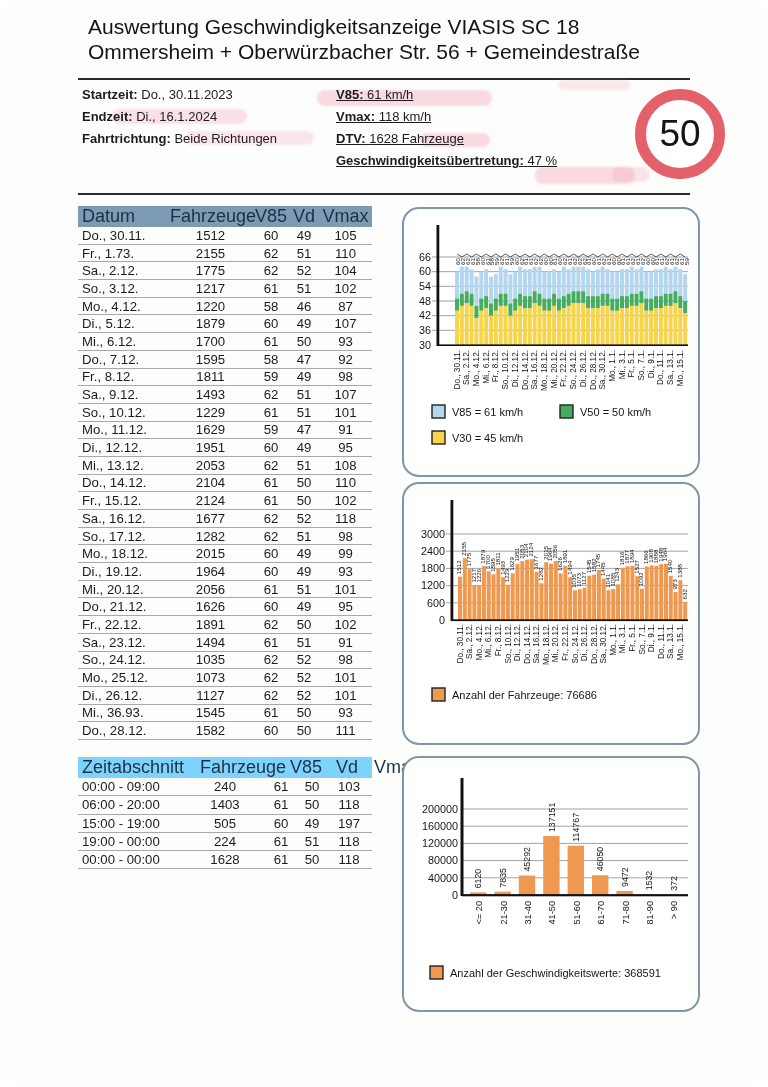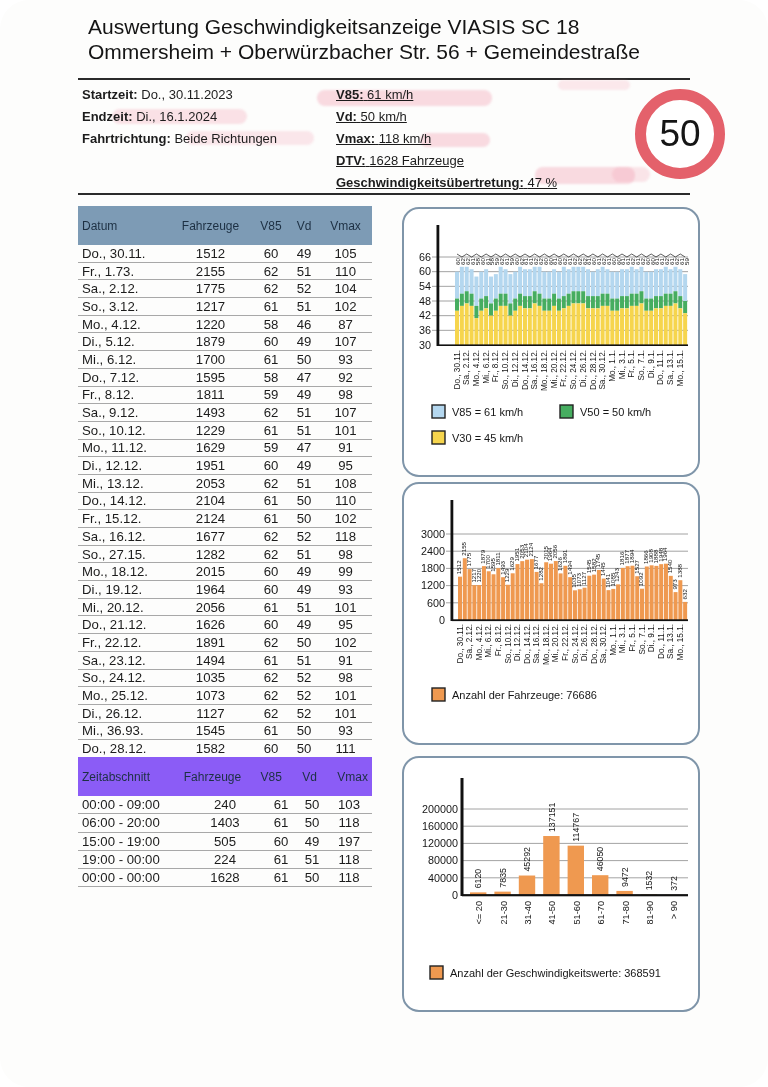--- a/index.html
+++ b/index.html
@@ -35,21 +35,21 @@
         border:11px solid #e4616b;border-radius:50%;background:#fff;
         display:flex;align-items:center;justify-content:center;}
   .sign span{font-size:37px;color:#151515;letter-spacing:0px;}
 
   
   .tbl{position:absolute;left:78px;width:294px;font-size:13.2px;}
   .t1{top:206px;}
   .t2{top:757px;}
   .trow{display:flex;align-items:center;border-bottom:1px solid #a8a8a8;height:16.7px;}
   .t2 .trow{height:17.3px;}
-  .trow.thead{height:39px;font-size:12px;border-bottom:none;justify-content:flex-end;}
+  .trow.thead{height:21px;font-size:18px;border-bottom:none;}
   .tc{box-sizing:border-box;padding:0 2px;white-space:nowrap;overflow:visible;}
   .t1 .c0{width:90px;padding-left:4px;}
   .t1 .c1{width:85px;text-align:center;}
   .t1 .c2{width:36px;text-align:center;}
   .t1 .c3{width:30px;text-align:center;}
   .t1 .c4{width:53px;text-align:center;}
   .t2 .c0{width:108px;padding-left:4px;}
   .t2 .c1{width:78px;text-align:center;}
   .t2 .c2{width:34px;text-align:center;}
   .t2 .c3{width:28px;text-align:center;}
@@ -97,24 +97,20 @@
       <span>Beide Richtungen</span>
     </div>
   </div>
 
   <div class="info-col info-right">
     <div class="info-row">
       <span class="b">V85:</span>
       <span>61 km/h</span>
     </div>
     <div class="info-row">
-      <span class="b">Vd:</span>
-      <span>50 km/h</span>
-    </div>
-    <div class="info-row">
       <span class="b">Vmax:</span>
       <span>118 km/h</span>
     </div>
     <div class="info-row">
       <span class="b">DTV:</span>
       <span>1628 Fahrzeuge</span>
     </div>
     <div class="info-row">
       <span class="b">Geschwindigkeitsübertretung:</span>
       <span>47 %</span>
@@ -248,21 +244,21 @@
         <div class="tc c4">102</div>
       </div>
       <div class="trow">
         <div class="tc c0">Sa., 16.12.</div>
         <div class="tc c1">1677</div>
         <div class="tc c2">62</div>
         <div class="tc c3">52</div>
         <div class="tc c4">118</div>
       </div>
       <div class="trow">
-        <div class="tc c0">So., 27.15.</div>
+        <div class="tc c0">So., 17.12.</div>
         <div class="tc c1">1282</div>
         <div class="tc c2">62</div>
         <div class="tc c3">51</div>
         <div class="tc c4">98</div>
       </div>
       <div class="trow">
         <div class="tc c0">Mo., 18.12.</div>
         <div class="tc c1">2015</div>
         <div class="tc c2">60</div>
         <div class="tc c3">49</div>
@@ -333,21 +329,21 @@
       </div>
       <div class="trow">
         <div class="tc c0">Do., 28.12.</div>
         <div class="tc c1">1582</div>
         <div class="tc c2">60</div>
         <div class="tc c3">50</div>
         <div class="tc c4">111</div>
       </div>
     </div>
   <div class="tbl t2">
-      <div class="trow thead" style="background: #8b5cf6; color: rgb(29, 48, 67); gap: 12px;">
+      <div class="trow thead" style="background: #7dd3fc; color: rgb(29, 48, 67); gap: 12px;">
         <div class="tc c0">Zeitabschnitt</div>
         <div class="tc c1">Fahrzeuge</div>
         <div class="tc c2">V85</div>
         <div class="tc c3">Vd</div>
         <div class="tc c4">Vmax</div>
       </div>
       <div class="trow">
         <div class="tc c0">00:00 - 09:00</div>
         <div class="tc c1">240</div>
         <div class="tc c2">61</div>

